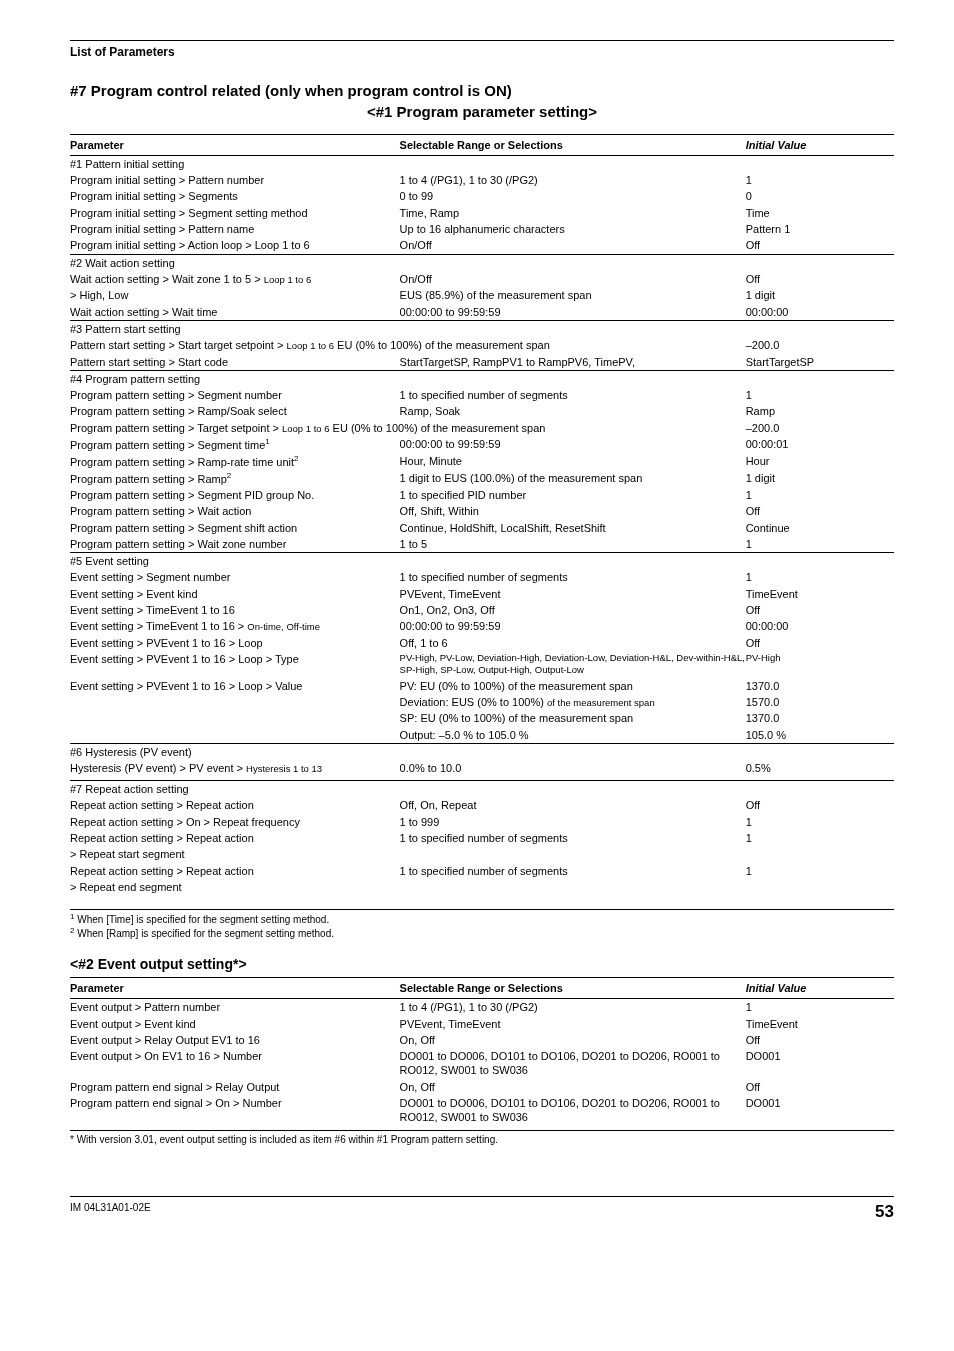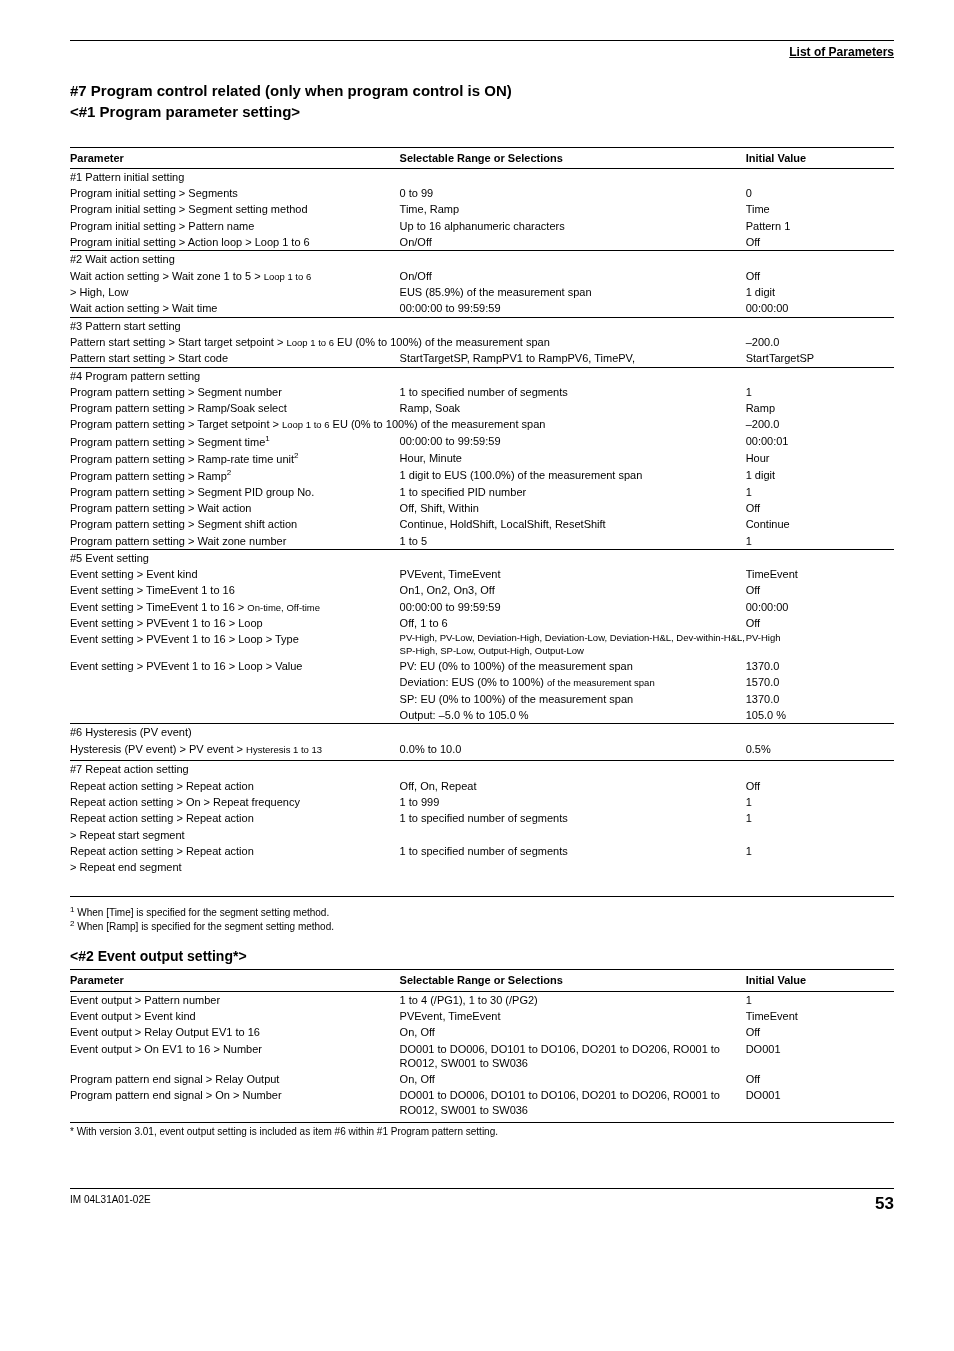--- a/index.html
+++ b/index.html
@@ -7,34 +7,34 @@
   body {
     font-family: Arial, Helvetica, sans-serif;
     font-size: 11px;
     color: #000;
     background: #fff;
     width: 954px;
     padding: 40px 60px 20px 70px;
     line-height: 1.3;
   }
   .top-hr { border: none; border-top: 1px solid #000; margin: 0 0 4px 0; }
-  .section-label { text-align: right; font-weight: bold; font-size: 12px; margin-bottom: 20px; text-decoration: underline; }
+  .section-label { font-weight: bold; font-size: 12px; margin-bottom: 20px; }
   h2 { font-size: 15px; font-weight: bold; margin: 0 0 2px 0; }
-  h2.sub { margin-bottom: 25px; }
+  h2.sub { margin-bottom: 12px; text-align: center; }
   h3 { font-size: 14px; font-weight: bold; margin: 14px 0 4px 0; }
   .tbl { width: 100%; border-collapse: collapse; }
   .tbl th, .tbl td { text-align: left; vertical-align: top; padding: 1px 0; font-weight: normal; }
   .tbl thead th { font-weight: bold; border-top: 1.5px solid #000; border-bottom: 1px solid #000; padding-top: 3px; padding-bottom: 3px; }
   .tbl thead th:last-child { border-top: 1.5px solid #000; }
   .col-param { width: 40%; }
   .col-range { width: 42%; }
-  .col-init  { width: 18%; }
+  .col-init  { width: 18%; font-style: italic; }
   .group-sep td { border-top: 1px solid #000; }
   .group-heading { font-weight: bold; }
-  .footnotes { font-size: 10px; margin-top: 20px; border-top: 1px solid #000; padding-top: 8px; }
+  .footnotes { font-size: 10px; margin-top: 14px; border-top: 1px solid #000; padding-top: 2px; }
   .footnotes p { margin: 0; }
   .bottom-note { font-size: 10px; margin-top: 4px; border-top: 1px solid #000; padding-top: 2px; }
   .bottom-note p { margin: 0; }
   .footer { margin-top: 50px; border-top: 1.5px solid #000; padding-top: 4px; display: flex; justify-content: space-between; font-size: 10px; }
   .footer .page { font-weight: bold; font-size: 17px; }
   sup { font-size: 8px; }
   .small { font-size: 9.5px; }
 </style>
 </head>
 <body>
@@ -52,20 +52,25 @@
       <th class="col-range">Selectable Range or Selections</th>
       <th class="col-init">Initial Value</th>
     </tr>
   </thead>
   <tbody>
 
     <tr>
         <td colspan="3" class="group-heading">#1 Pattern initial setting</td>
       </tr>
     <tr>
+        <td>Program initial setting &gt; Pattern number</td>
+        <td>1 to 4 (/PG1), 1 to 30 (/PG2)</td>
+        <td>1</td>
+      </tr>
+    <tr>
         <td>Program initial setting &gt; Segments</td>
         <td>0 to 99</td>
         <td>0</td>
       </tr>
     <tr>
         <td>Program initial setting &gt; Segment setting method</td>
         <td>Time, Ramp</td>
         <td>Time</td>
       </tr>
     <tr>
@@ -159,20 +164,25 @@
         <td>Continue</td>
       </tr>
     <tr>
         <td>Program pattern setting &gt; Wait zone number</td>
         <td>1 to 5</td>
         <td>1</td>
       </tr>
 
     <tr class="group-sep">
         <td colspan="3" class="group-heading">#5 Event setting</td>
+      </tr>
+    <tr>
+        <td>Event setting &gt; Segment number</td>
+        <td>1 to specified number of segments</td>
+        <td>1</td>
       </tr>
     <tr>
         <td>Event setting &gt; Event kind</td>
         <td>PVEvent, TimeEvent</td>
         <td>TimeEvent</td>
       </tr>
     <tr>
         <td>Event setting &gt; TimeEvent 1 to 16</td>
         <td>On1, On2, On3, Off</td>
         <td>Off</td>

